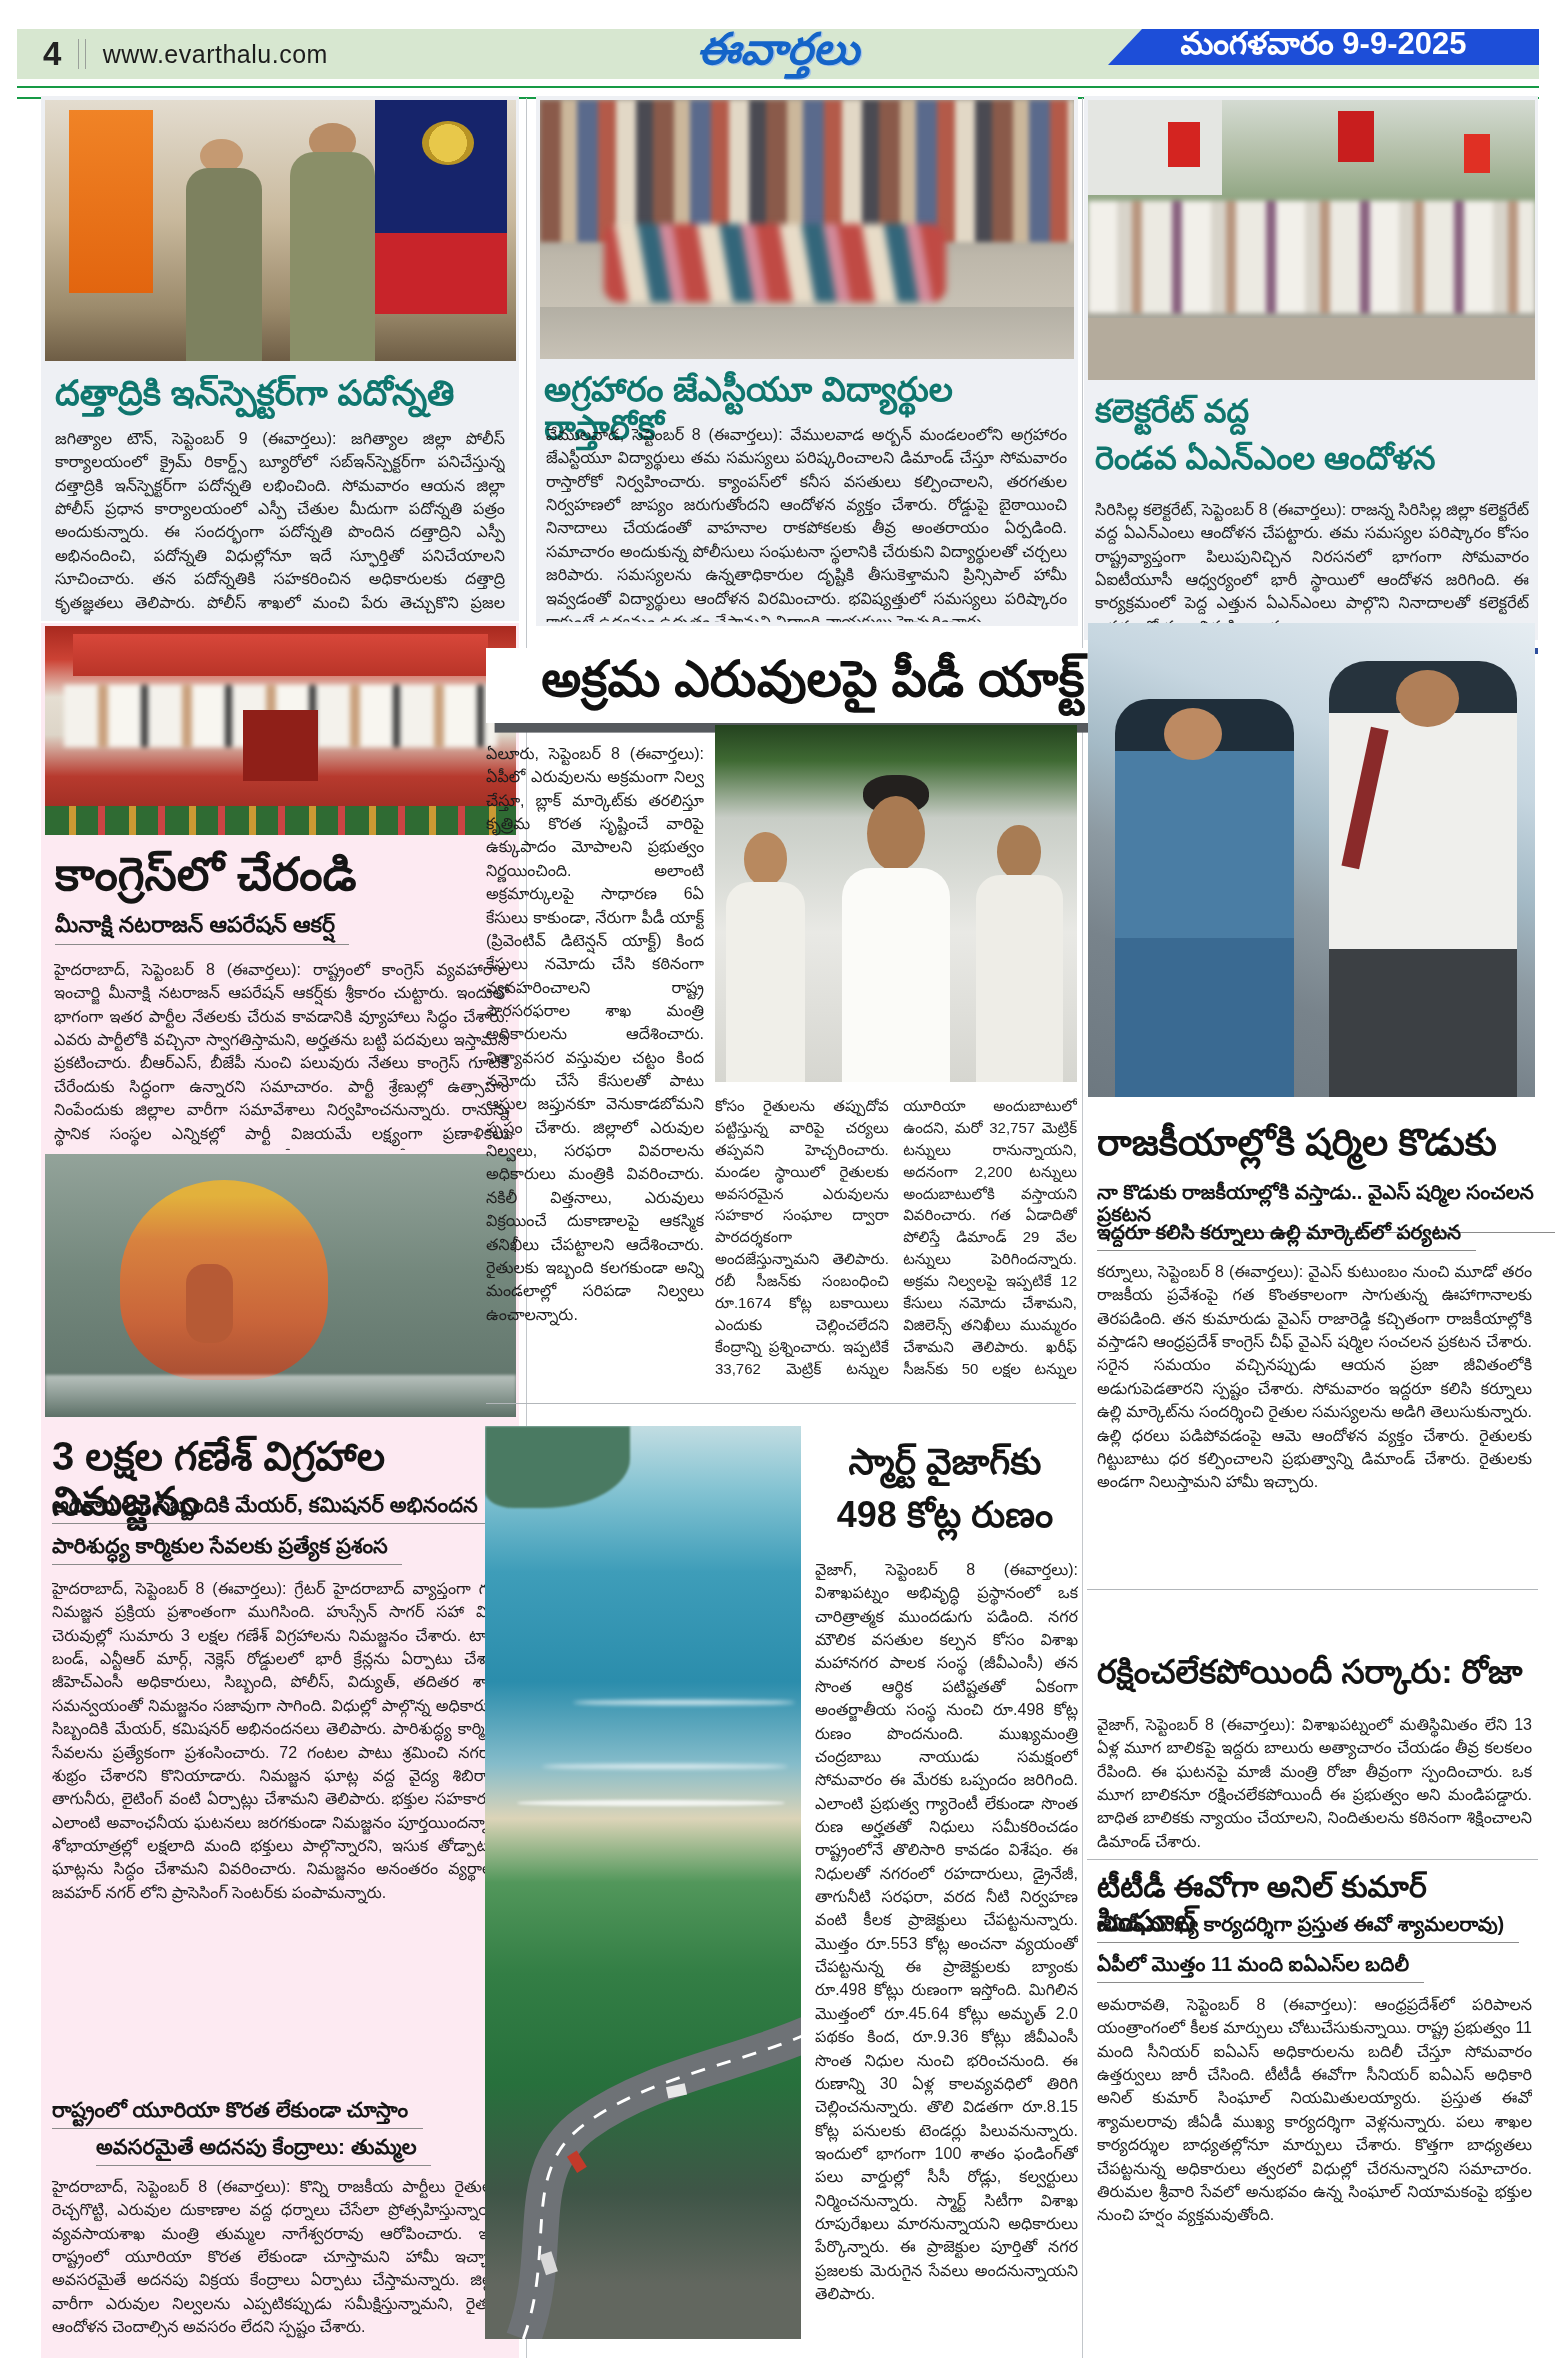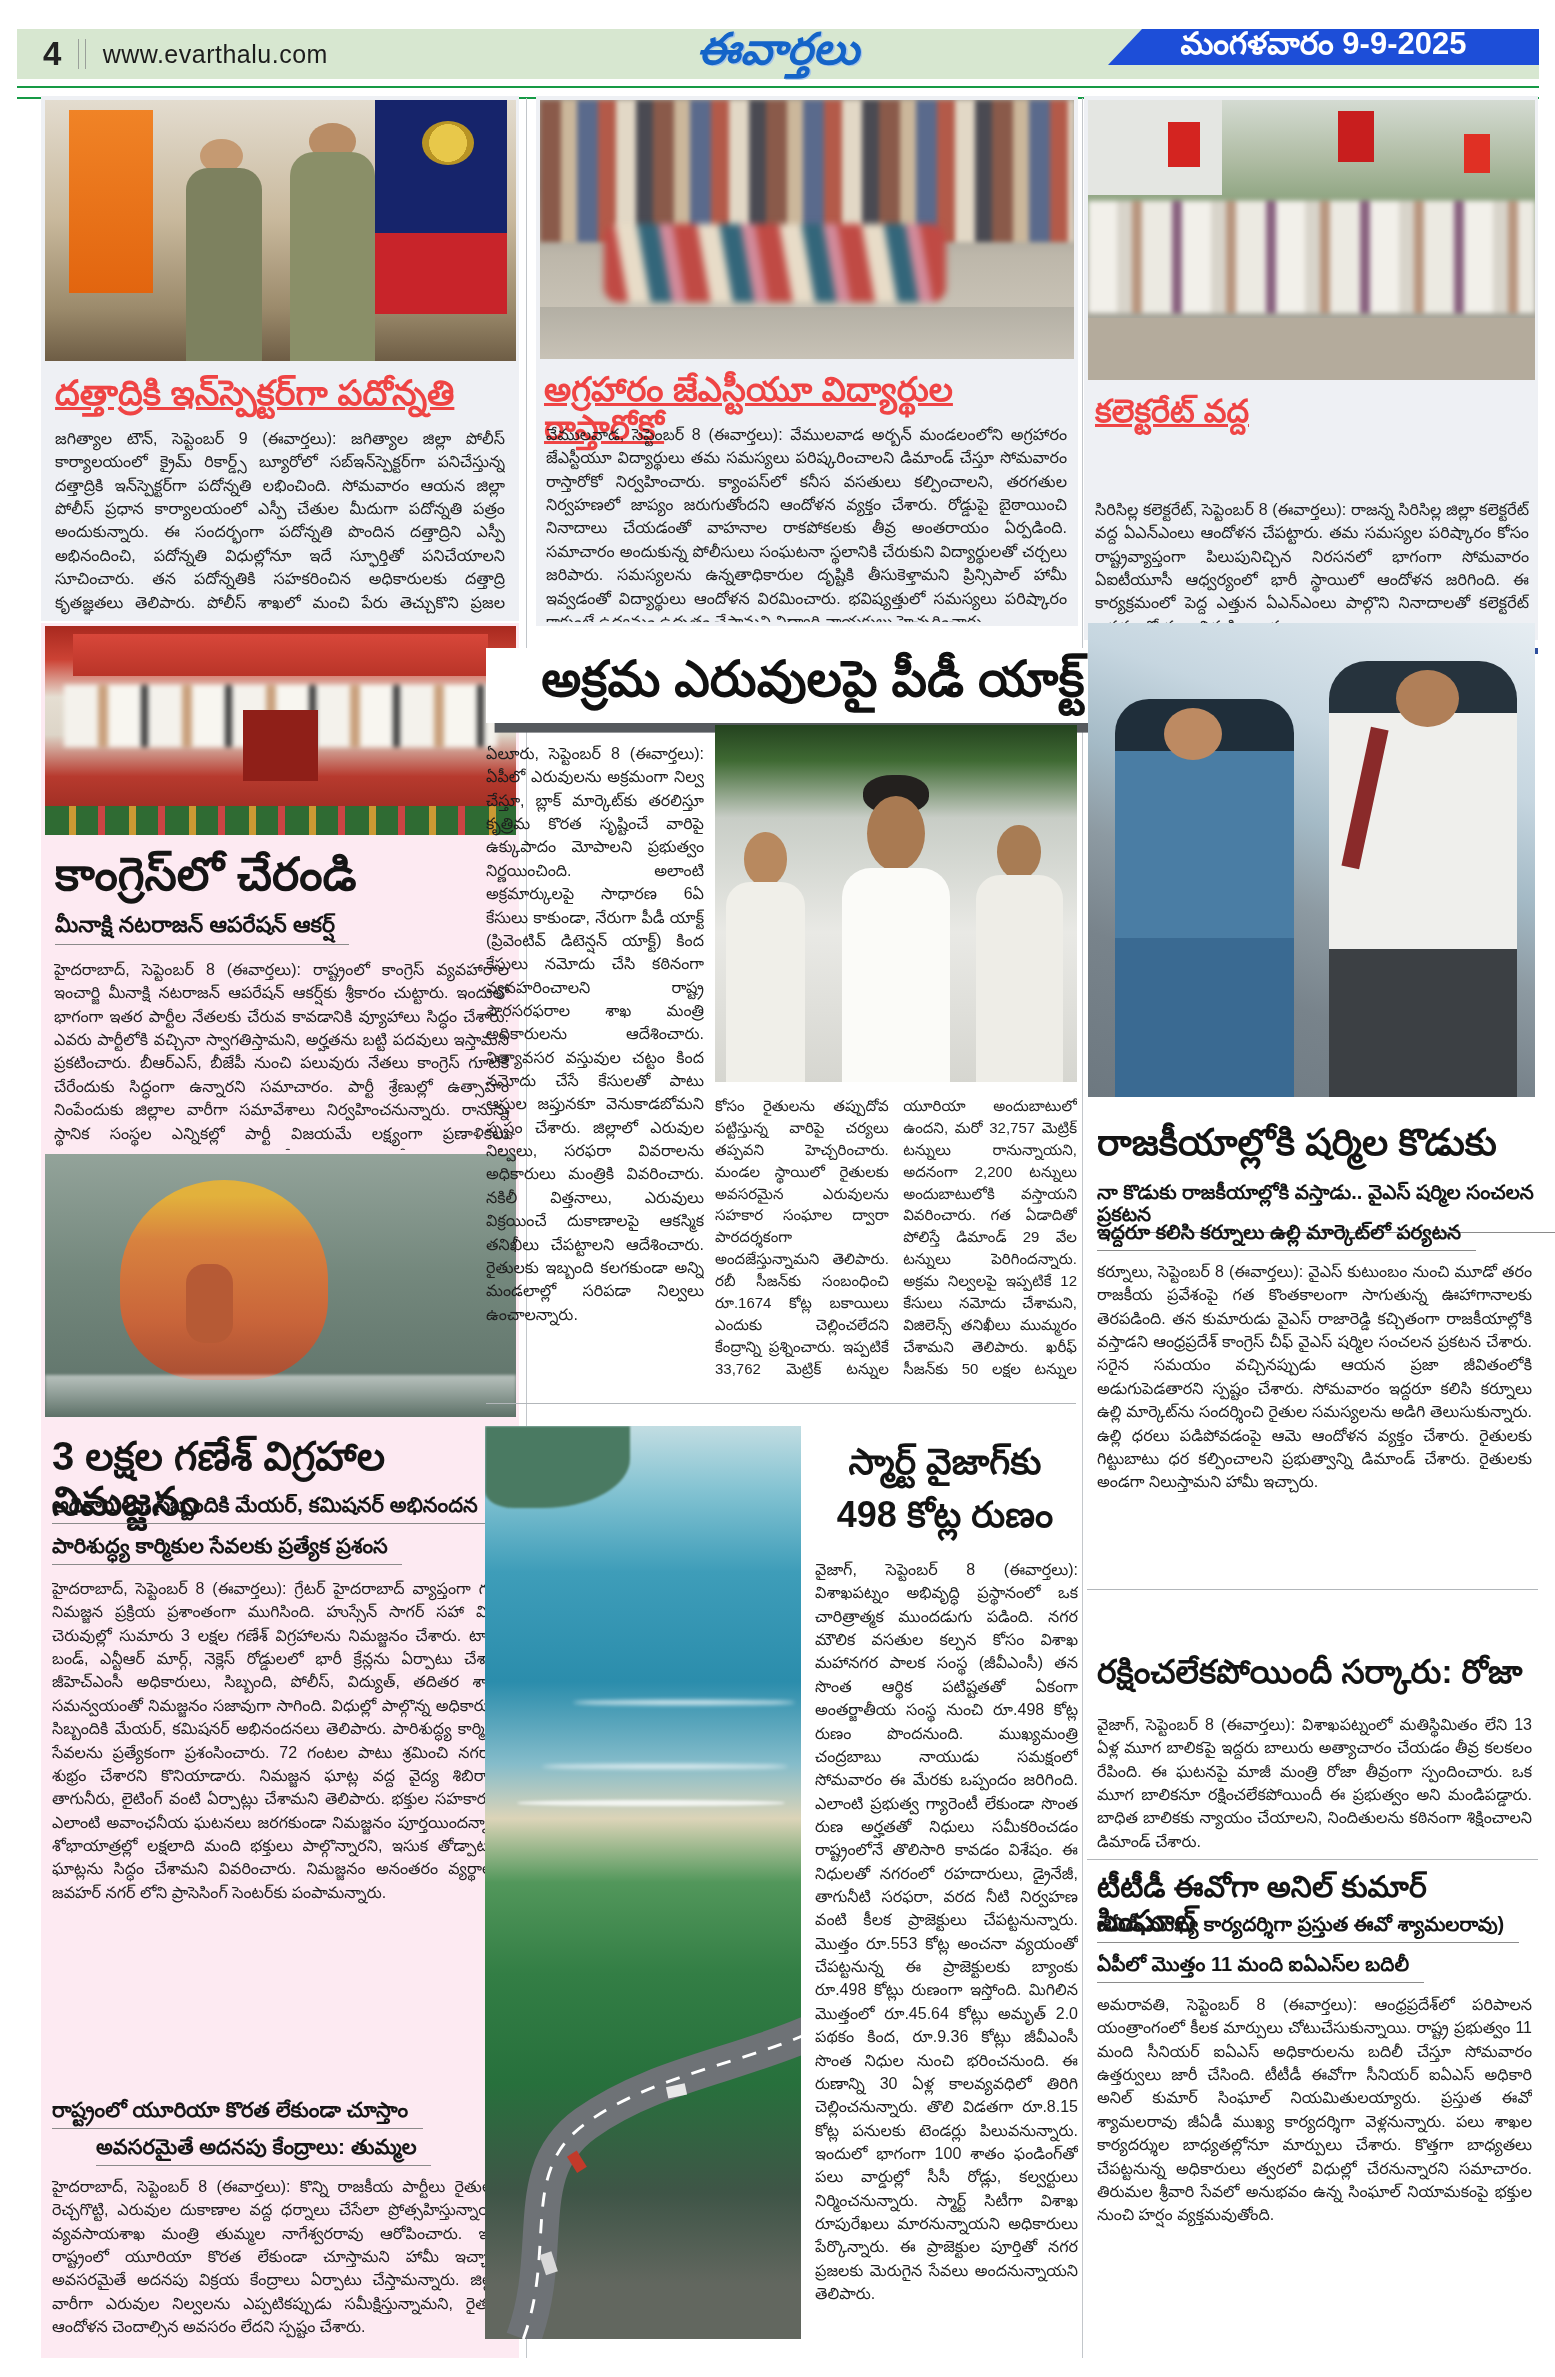--- a/index.html
+++ b/index.html
@@ -1,21 +1,21 @@
 <!DOCTYPE html>
 <html style="font-size:7.7px"><head>
 <meta charset="utf-8">
 <style>
   html,body{margin:0;padding:0;background:#fff;}
   #page{position:relative;width:1555px;height:2377px;background:#ffffff;
         font-family:"Liberation Sans", sans-serif;overflow:hidden;}
   .abs{position:absolute;}
   .panel-gray{background:#eef0f4;}
   .panel-pink{background:#fdeaf2;}
-  .headline-red{color:#ef4444;font-weight:700;line-height:1.12;text-decoration:underline;}
+  .headline-red{color:#0f766e;font-weight:700;line-height:1.12;}
   .headline-blk{color:#151515;font-weight:700;line-height:1.12;}
   .subhead{font-weight:700;color:#161616;border-bottom:1.9px solid #8a8a8a;
            padding-bottom:6.7px;width:fit-content;padding-right:14.4px;line-height:1.1;}
   .body-text{font-size:16px;line-height:1.46;text-align:justify;color:#1d1d1d;overflow:hidden;}
   .hrule{height:1.4px;background:#b2b6ba;}
   .vrule{width:1.4px;background:#c2c6ca;}
   .dashed-blue{border-top:6.7px dashed #2e4f9e;height:0;}
   
   #header-bar{background:#d7e7d0;display:flex;align-items:center;}
   #page-num{font-size:33px;font-weight:700;color:#222;margin-left:26px;}
@@ -126,20 +126,21 @@
   <div class="abs panel-gray" style="left:1084px;top:96px;width:454px;height:544px;"></div>
   <div id="photo-anm" class="ph" style="left:1088px;top:100px;width:447px;height:280px;">
     <div class="p-bldg"></div>
     <div class="p-crowdw"></div>
     <div class="p-flag1"></div>
     <div class="p-flag2"></div>
     <div class="p-flag3"></div>
     <div class="p-road2"></div>
   </div>
   <div class="abs headline-red" style="left:1095px;top:394px;width:434px;font-size:32px;">కలెక్టరేట్ వద్ద</div>
+  <div class="abs headline-red" style="left:1095px;top:441px;width:434px;font-size:32px;">రెండవ ఏఎన్‌ఎంల ఆందోళన</div>
   <div class="abs body-text" style="left:1095px;top:498px;width:434px;height:132px;">సిరిసిల్ల కలెక్టరేట్, సెప్టెంబర్ 8 (ఈవార్తలు): రాజన్న సిరిసిల్ల జిల్లా కలెక్టరేట్ వద్ద ఏఎన్‌ఎంలు ఆందోళన చేపట్టారు. తమ సమస్యల పరిష్కారం కోసం రాష్ట్రవ్యాప్తంగా పిలుపునిచ్చిన నిరసనలో భాగంగా సోమవారం ఏఐటీయూసీ ఆధ్వర్యంలో భారీ స్థాయిలో ఆందోళన జరిగింది. ఈ కార్యక్రమంలో పెద్ద ఎత్తున ఏఎన్‌ఎంలు పాల్గొని నినాదాలతో కలెక్టరేట్ ఆవరణలో ధర్నా నిర్వహించారు.</div>
   <div class="dashed-blue abs" style="left:1084px;top:648px;width:454px;"></div>
 
   <div class="abs panel-pink" style="left:41px;top:623px;width:478px;height:1735px;"></div>
 
   <div id="photo-congress" class="ph" style="left:45px;top:626px;width:471px;height:209px;">
     <div class="p-banner"></div>
     <div class="p-people"></div>
     <div class="p-podium"></div>
     <div class="p-flowers"></div>

